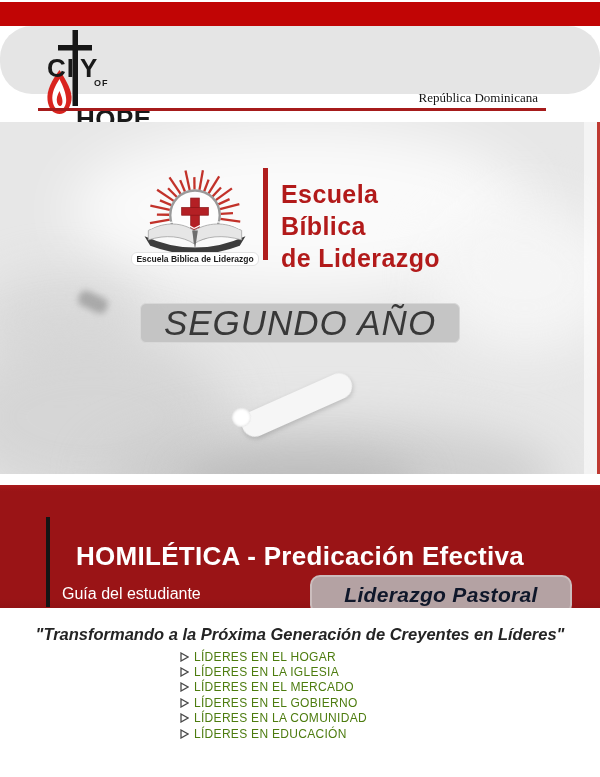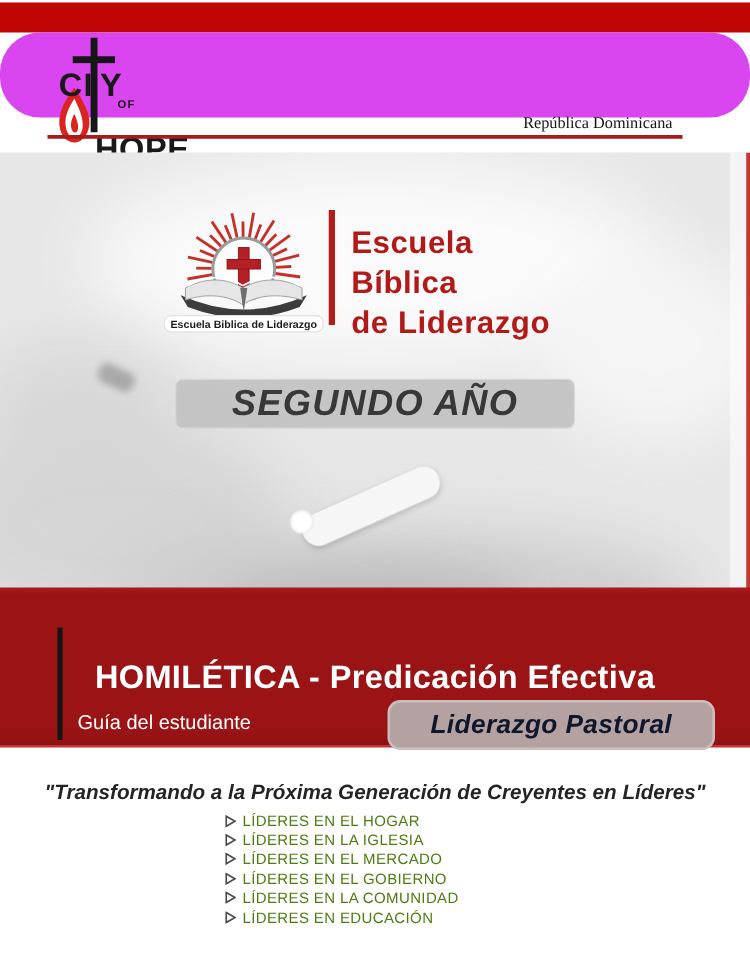--- a/index.html
+++ b/index.html
@@ -1,21 +1,21 @@
 <!DOCTYPE html>
 <html><head>
 <meta charset="utf-8">
 <style>
   * { margin:0; padding:0; box-sizing:border-box; }
   body { background:#ffffff; font-family:"Liberation Sans", sans-serif; }
   .page { position:relative; width:600px; height:777px; background:#ffffff; overflow:hidden; margin:0 auto; }
 
   
   .top-bar { position:absolute; left:0; right:0; top:2px; height:24px; background:#c10505; }
-  .header { position:absolute; left:0; top:26px; width:600px; height:68px; background:#d946ef;border-radius:32px; }
+  .header { position:absolute; left:0; top:26px; width:600px; height:68px; background:#e5e5e5;border-radius:32px; }
   .coh-logo { position:absolute; left:45px; top:4px; width:115px; height:88px; }
   .coh-ci  { position:absolute; left:2px;  top:23px; font-size:26px; font-weight:600; letter-spacing:1px; color:#191919; }
   .coh-y   { position:absolute; left:35px; top:23px; font-size:26px; font-weight:600; color:#191919; }
   .coh-of  { position:absolute; left:49px; top:48px; font-size:9px;  font-weight:700; letter-spacing:1px; color:#191919; }
   .coh-hope{ position:absolute; left:31px; top:74px; font-size:26px; font-weight:600; letter-spacing:.5px; color:#191919; }
   .coh-cross { position:absolute; left:13px; top:0; }
   .coh-flame { position:absolute; left:1px; top:40px; }
   .region-label { position:absolute; right:62px; top:64px; font-family:"Liberation Serif", serif; font-size:13px; color:#151515; }
   .header-rule { position:absolute; left:38px; top:82px; width:508px; height:3px; background:#a61b1b; }
 
@@ -41,24 +41,24 @@
   .emblem { position:absolute; left:133px; top:38px; }
   .emblem-caption { position:absolute; left:131px; top:130px; width:128px; text-align:center;
             font-size:8.5px; font-weight:700; color:#1c1c1c; background:#ffffff;
             border:1px solid #e2e2e2; border-radius:6px; padding:1px 0; }
   .brand-divider { position:absolute; left:263px; top:46px; width:5px; height:92px; background:#b01e1e; }
   .brand-title { position:absolute; left:281px; top:44px; font-size:25px; font-weight:700;
             line-height:32px; letter-spacing:.4px; color:#b21a1a;margin-top:12px; }
   .year-box { position:absolute; left:140px; top:181px; width:320px; height:40px;
             background:rgba(194,194,194,.93); border:1px solid #d8d8d8; border-radius:6px;
             display:flex; align-items:center; justify-content:center; }
-  .year-box span { font-size:29px; font-weight:700; font-style:italic; letter-spacing:1px; color:#383838;text-align:right; }
-
-  
-  .band { position:absolute; left:0; top:470px; width:600px; height:128px;
+  .year-box span { font-size:35px; font-weight:400; font-style:italic; letter-spacing:1px; color:#383838;text-align:right; }
+
+  
+  .band { position:absolute; left:0; top:485px; width:600px; height:128px;
             background:linear-gradient(180deg,#a91a1c 0,#9a1416 6px,#9a1416 90%,#8f1113 100%);
             border-bottom:2px solid #c03335; }
   .band-accent { position:absolute; left:46px; top:32px; width:3.5px; height:90px; background:#141414; }
   .band-title { position:absolute; left:0; right:0; top:56px; text-align:center;
             font-size:26px; font-weight:700; color:#ffffff; letter-spacing:.3px; }
   .band-subtitle { position:absolute; left:62px; top:100px; font-size:16px; color:#ffffff; }
   .badge { position:absolute; left:310px; top:90px; width:262px; height:40px;
             background:#b4a2a3; border:2px solid #cbbdbd; border-radius:10px;
             display:flex; align-items:center; justify-content:center; }
   .badge span { font-size:21px; font-weight:700; font-style:italic; color:#0f172a; letter-spacing:.3px; }

